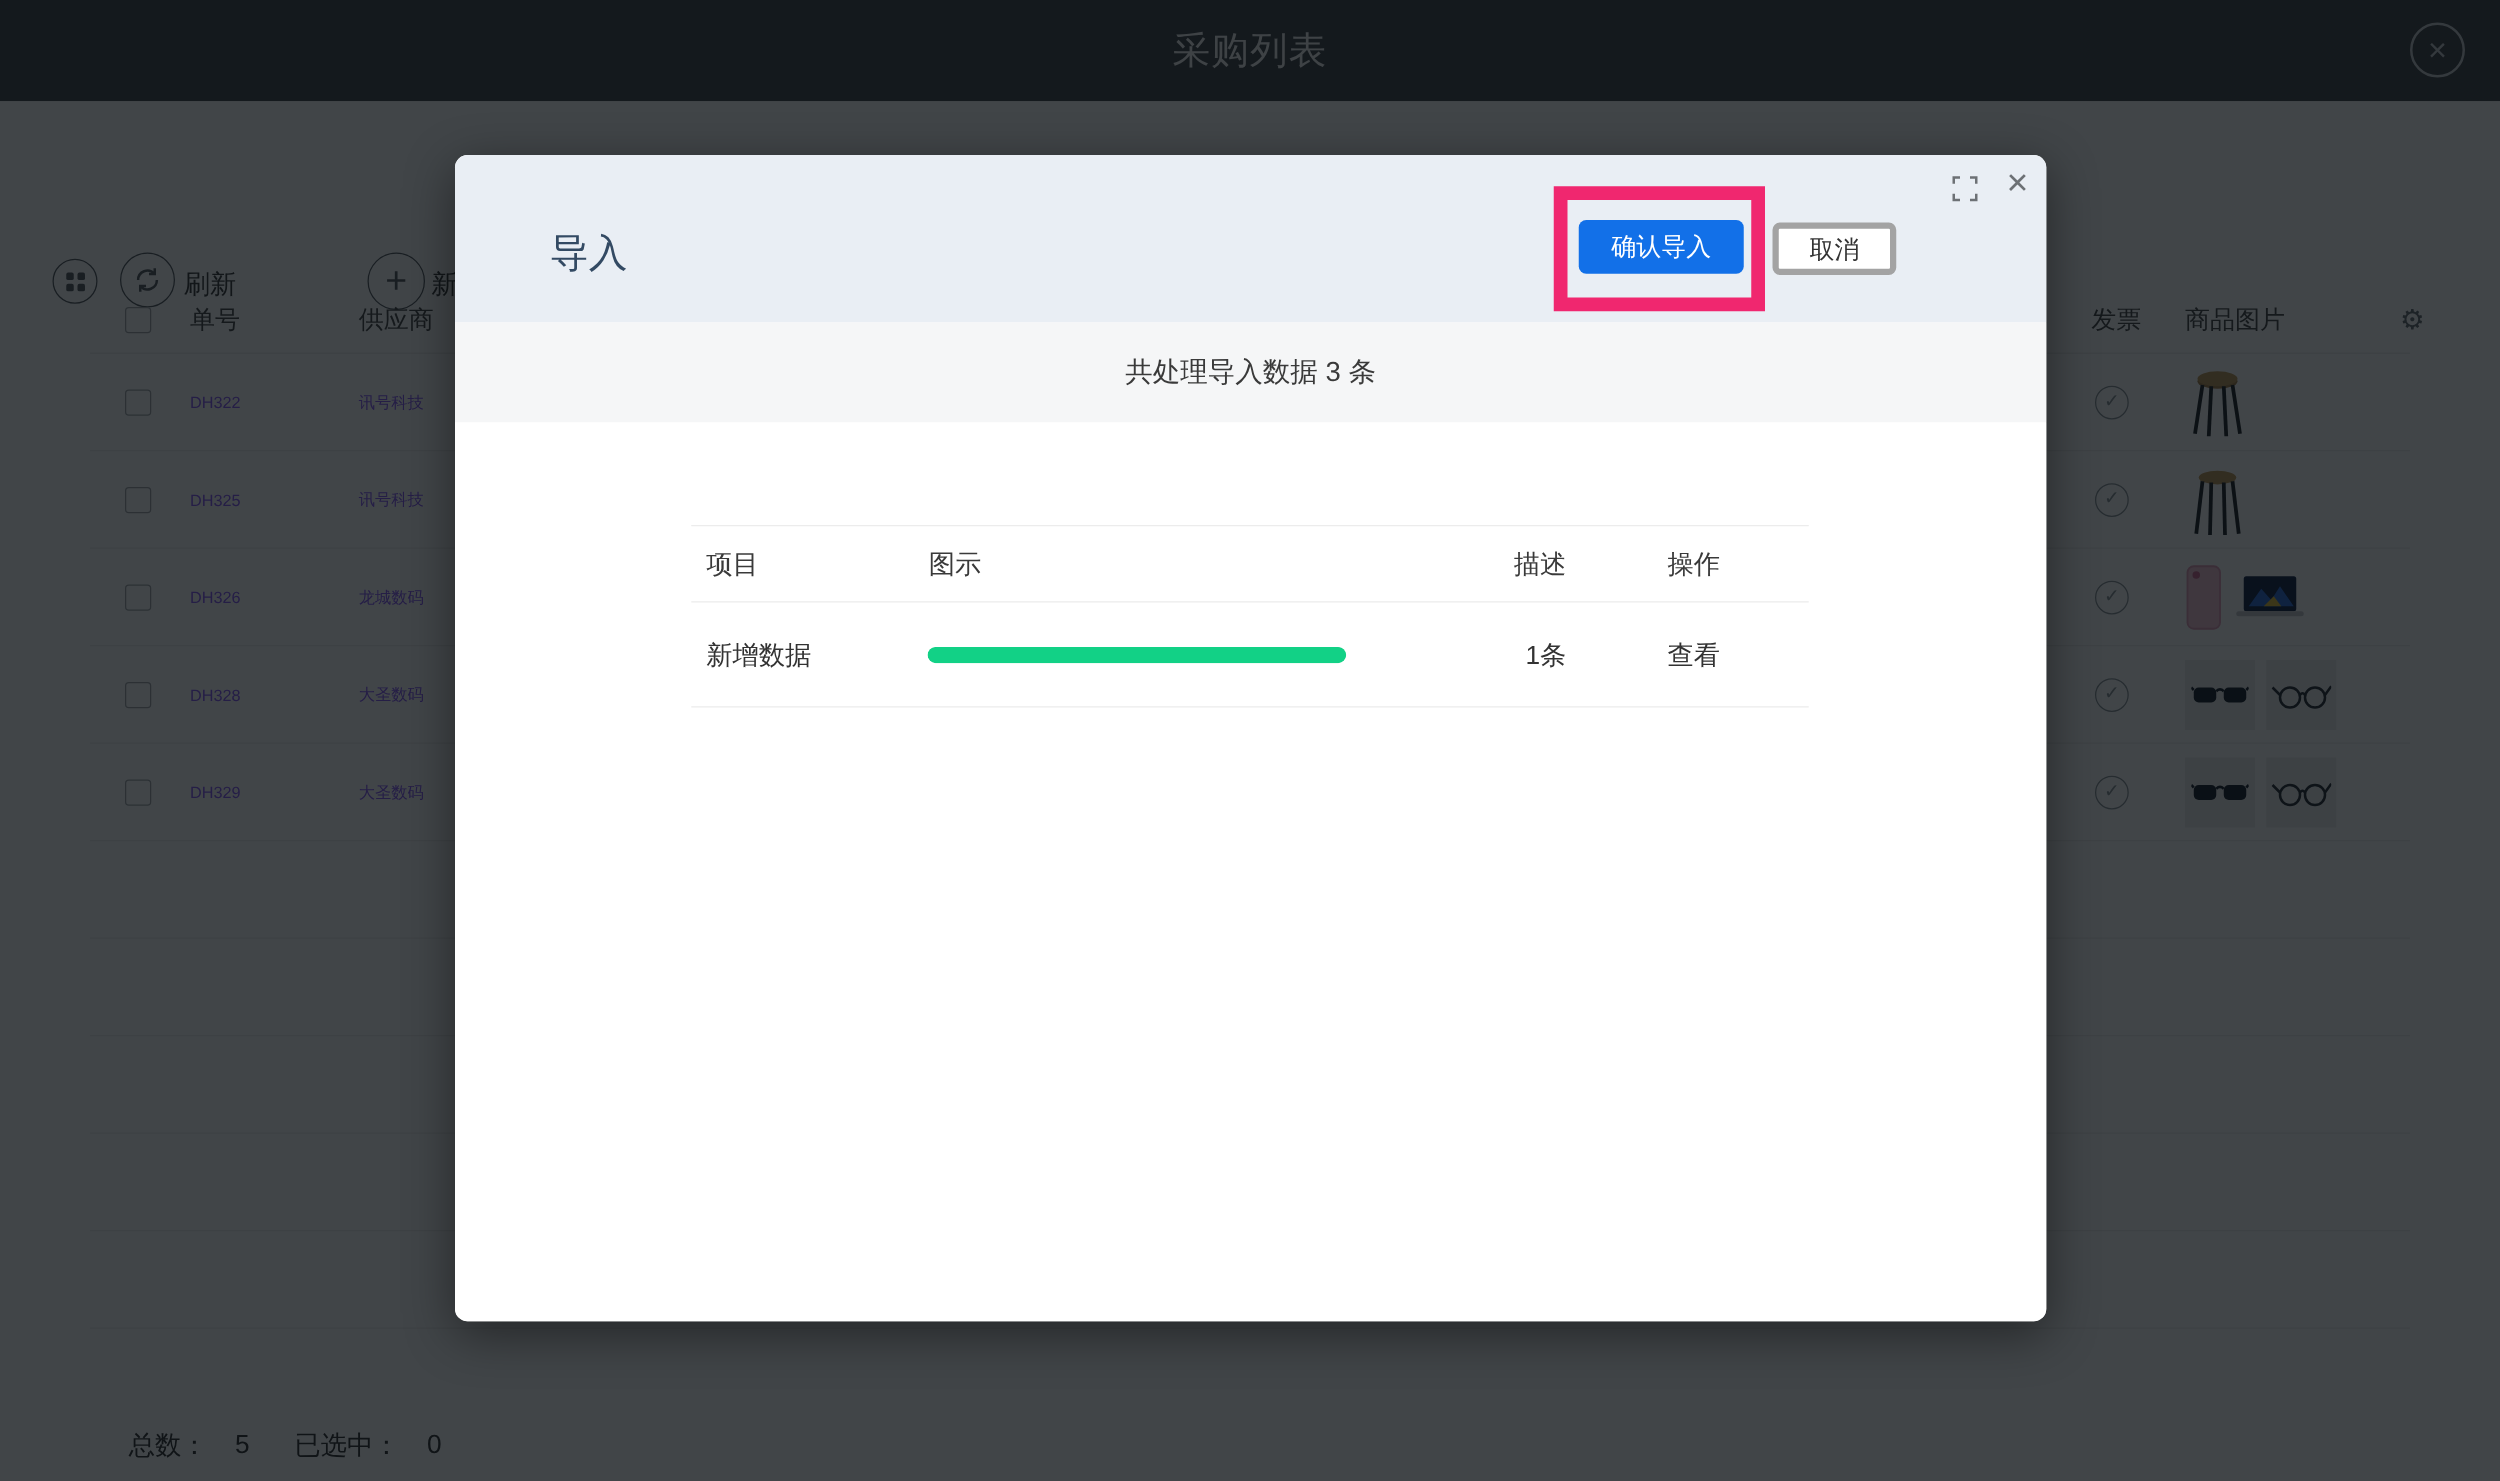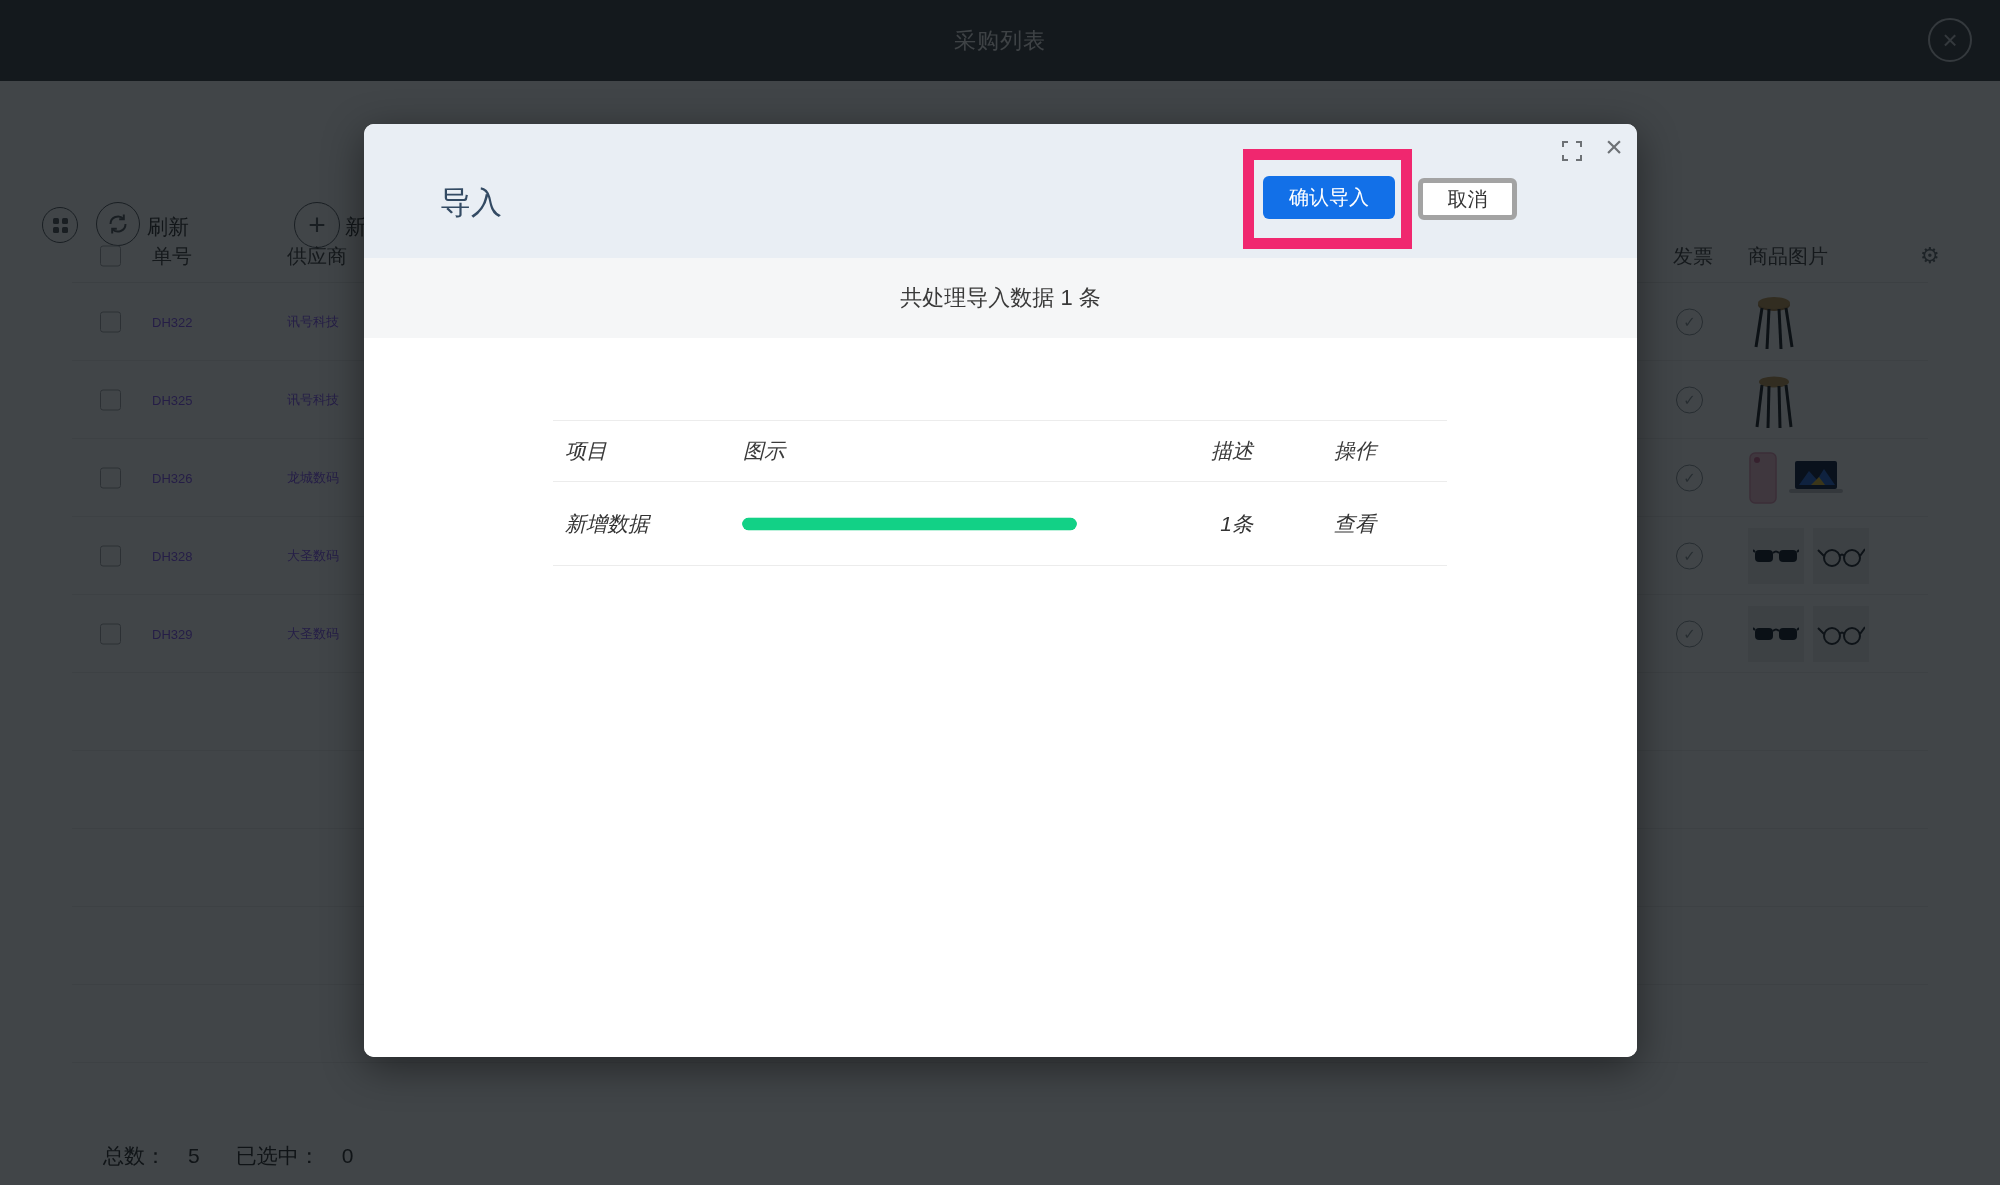--- a/index.html
+++ b/index.html
@@ -3,21 +3,21 @@
 <meta charset="utf-8">
 <style>
   * { margin:0; padding:0; box-sizing:border-box; }
   html,body { width:2000px; height:1185px; background:#fff; }
   body { font-family:"Liberation Sans","DejaVu Sans",sans-serif; }
   .stage { position:relative; width:2000px; height:1185px; overflow:hidden; background:#fff; }
 
   
   .topbar { position:absolute; left:0; top:0; width:2000px; height:81px; background:#43474c; }
   .topbar-title { position:absolute; left:50%; top:50%; transform:translate(-50%,-50%);
-    font-size:22px; color:rgba(255,255,255,.93); letter-spacing:1px; }
+    font-size:30px; color:rgba(255,255,255,.93); letter-spacing:1px; }
   .page-close { position:absolute; right:28px; top:18px; width:44px; height:44px; border-radius:50%;
     border:2px solid #caccd0; color:#caccd0; font-size:26px; line-height:40px; text-align:center; cursor:pointer; }
 
   .toolbar { position:absolute; left:0; top:81px; width:2000px; height:149px; background:#fff; }
   .circle-btn { position:absolute; border:1.5px solid #585d63; border-radius:50%;
     display:flex; align-items:center; justify-content:center; background:#fff; cursor:pointer; }
   .grid-btn { left:42px; top:126px; width:36px; height:36px; }
   .grid-glyph { display:grid; grid-template-columns:6px 6px; grid-template-rows:6px 6px; gap:3px; }
   .grid-glyph span { background:#585d63; border-radius:1.5px; }
   .refresh-btn { left:96px; top:121px; width:44px; height:44px; }
@@ -70,21 +70,21 @@
     color:#6d7175; text-align:center; cursor:pointer; }
   .annotation-box { position:absolute; left:879px; top:25px; width:169px; height:100px;
     border:11px solid #f0276f; z-index:5; pointer-events:none; }
 
   .modal-band { position:absolute; left:0; top:134px; width:100%; height:80px; background:#f5f6f7;
     display:flex; align-items:center; justify-content:center; }
   .modal-band span { font-size:22px; color:#3a3a3a; }
 
   .modal-body { position:absolute; left:0; top:214px; width:100%; height:719px; background:#fff;
     border-radius:0 0 10px 10px; }
-  .itable { position:absolute; left:189px; top:82px; width:894px; border-top:1px solid #ececec;font-style:italic; }
+  .itable { position:absolute; left:189px; top:82px; width:894px; border-top:1px solid #ececec; }
   .ithead { position:relative; height:61px; border-bottom:1px solid #ececec; }
   .itrow  { position:relative; height:84px; border-bottom:1px solid #ececec; }
   .icell { position:absolute; top:50%; transform:translateY(-50%); font-size:21px; color:#333; white-space:nowrap; }
   .ic1 { left:12px; } .ic2 { left:190px; }
   .ic3 { left:520px; width:180px; text-align:right; }
   .ic4 { left:760px; width:84px; text-align:center; }
   .ithead .icell { color:#3a3a3a; }
   .view-link { cursor:pointer; }
   .progress-track { position:absolute; left:189px; top:50%; transform:translateY(-50%); width:335px; height:13px;
     border-radius:7px; background:#eef9f3; overflow:hidden; }
@@ -275,21 +275,21 @@
           <path d="M3 8V3h5"></path>
             <path d="M16 3h5v5"></path>
             <path d="M21 16v5h-5"></path>
             <path d="M8 21H3v-5"></path>
         </svg>
       </div>
       <div class="modal-close">×</div>
     </div>
 
     <div class="modal-band">
-      <span>共处理导入数据 1 条</span>
+      <span>共处理导入数据 3 条</span>
     </div>
 
     <div class="modal-body">
       <div class="itable">
         <div class="ithead">
           <span class="icell ic1">项目</span>
           <span class="icell ic2">图示</span>
           <span class="icell ic3">描述</span>
           <span class="icell ic4">操作</span>
         </div>

